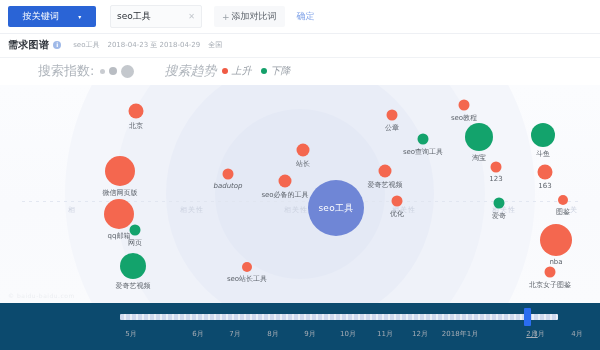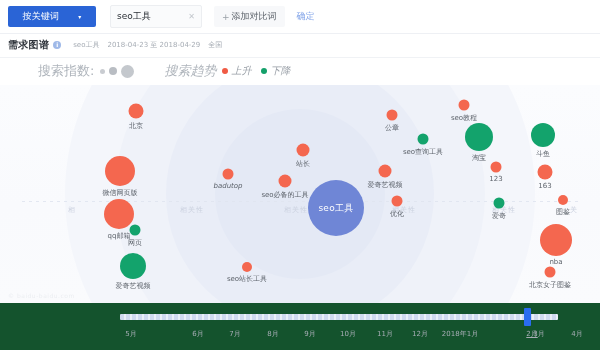--- a/index.html
+++ b/index.html
@@ -102,21 +102,21 @@
   .bub.core span{color:#fff;font-size:9px;letter-spacing:.3px;}
   .blab{
     position:absolute;transform:translateX(-50%);
     font-size:7px;color:#5d636b;white-space:nowrap;
   }
   .watermark{
     position:absolute;left:8px;bottom:4px;font-size:6px;color:#eceef2;letter-spacing:.5px;
   }
 
   
-  .timeline{position:absolute;left:0;top:303px;width:600px;height:47px;background:#14532d;}
+  .timeline{position:absolute;left:0;top:303px;width:600px;height:47px;background:#0c4a6e;}
   .track{
     position:absolute;left:120px;top:11px;width:438px;height:6px;border-radius:1px;
     background:repeating-linear-gradient(90deg,#cfd9ef 0 4px,#eaeff8 4px 6px);
   }
   .handle{
     position:absolute;left:524px;top:5px;width:7px;height:18px;border-radius:1px;
     background:#2a6cf0;cursor:ew-resize;
   }
   .ticks{position:absolute;left:0;top:26px;width:600px;height:16px;}
   .tick{position:absolute;font-size:7px;color:#a7adb5;transform:translateX(-50%);white-space:nowrap;}

